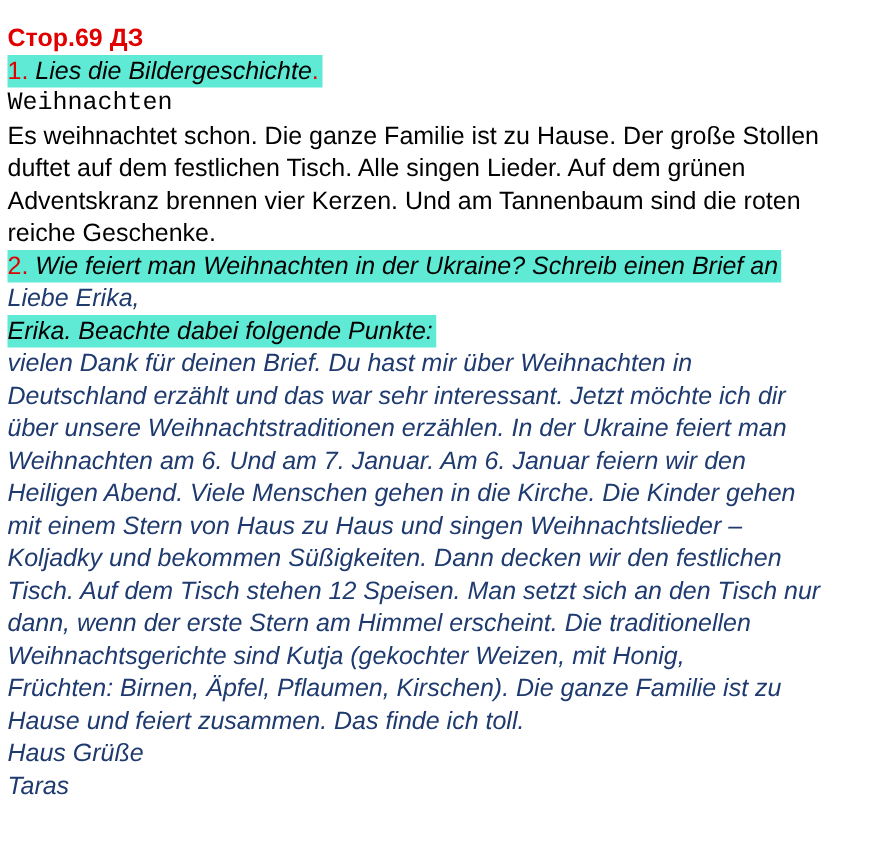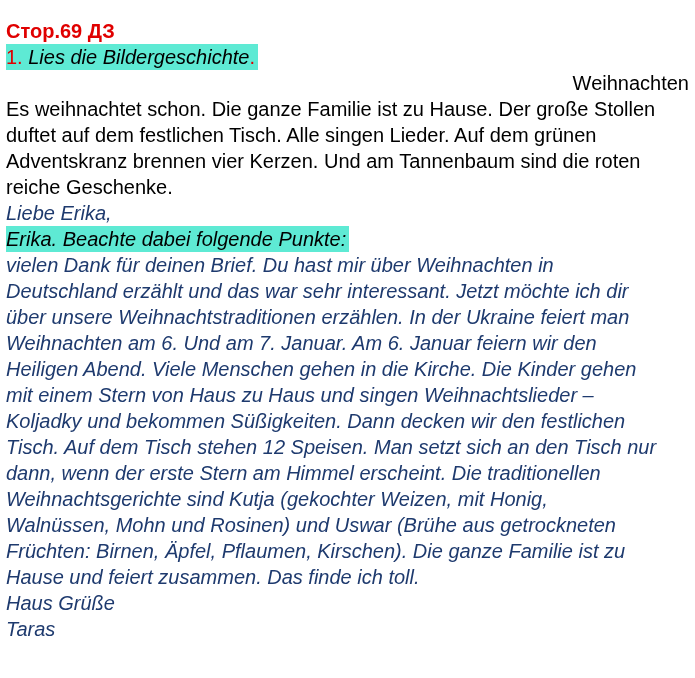--- a/index.html
+++ b/index.html
@@ -40,21 +40,22 @@
   }
   .task-text {
     color: #000000;
     font-style: italic;
   }
   .red-period {
     color: #e00000;
     font-style: normal;
   }
   .story-title {
-    text-align: right;
+    text-align: left;
+    font-family: Liberation Mono, monospace;
   }
   .story-line {
     color: #000000;
   }
   .letter-line {
     color: #1e3a6e;
     font-style: italic;
   }
 </style>
 </head>
@@ -68,34 +69,36 @@
     <span class="hl"><span class="task-num">1.</span><span class="task-text"> Lies die Bildergeschichte</span><span class="red-period">.</span></span>
   </div>
 
   <div class="line story-title">Weihnachten</div>
 
   <div class="line story-line">Es weihnachtet schon. Die ganze Familie ist zu Hause. Der große Stollen</div>
   <div class="line story-line">duftet auf dem festlichen Tisch. Alle singen Lieder. Auf dem grünen</div>
   <div class="line story-line">Adventskranz brennen vier Kerzen. Und am Tannenbaum sind die roten</div>
   <div class="line story-line">reiche Geschenke.</div>
 
+  <div class="line">
+    <span class="hl"><span class="task-num">2.</span><span class="task-text"> Wie feiert man Weihnachten in der Ukraine? Schreib einen Brief an</span></span>
+  </div>
   <div class="line letter-line">Liebe Erika,</div>
 
   <div class="line">
     <span class="hl"><span class="task-text">Erika. Beachte dabei folgende Punkte:</span></span>
   </div>
   <div class="line letter-line">vielen Dank für deinen Brief. Du hast mir über Weihnachten in</div>
   <div class="line letter-line">Deutschland erzählt und das war sehr interessant. Jetzt möchte ich dir</div>
   <div class="line letter-line">über unsere Weihnachtstraditionen erzählen. In der Ukraine feiert man</div>
   <div class="line letter-line">Weihnachten am 6. Und am 7. Januar. Am 6. Januar feiern wir den</div>
   <div class="line letter-line">Heiligen Abend. Viele Menschen gehen in die Kirche. Die Kinder gehen</div>
   <div class="line letter-line">mit einem Stern von Haus zu Haus und singen Weihnachtslieder –</div>
   <div class="line letter-line">Koljadky und bekommen Süßigkeiten. Dann decken wir den festlichen</div>
   <div class="line letter-line">Tisch. Auf dem Tisch stehen 12 Speisen. Man setzt sich an den Tisch nur</div>
   <div class="line letter-line">dann, wenn der erste Stern am Himmel erscheint. Die traditionellen</div>
   <div class="line letter-line">Weihnachtsgerichte sind Kutja (gekochter Weizen, mit Honig,</div>
-  <div class="line letter-line">Walnüssen, Mohn und Rosinen) und Uswar (Brühe aus getrockneten</div>
   <div class="line letter-line">Früchten: Birnen, Äpfel, Pflaumen, Kirschen). Die ganze Familie ist zu</div>
   <div class="line letter-line">Hause und feiert zusammen. Das finde ich toll.</div>
   <div class="line letter-line">Haus Grüße</div>
   <div class="line letter-line">Taras</div>
 
 </div>
 
 </body></html>

